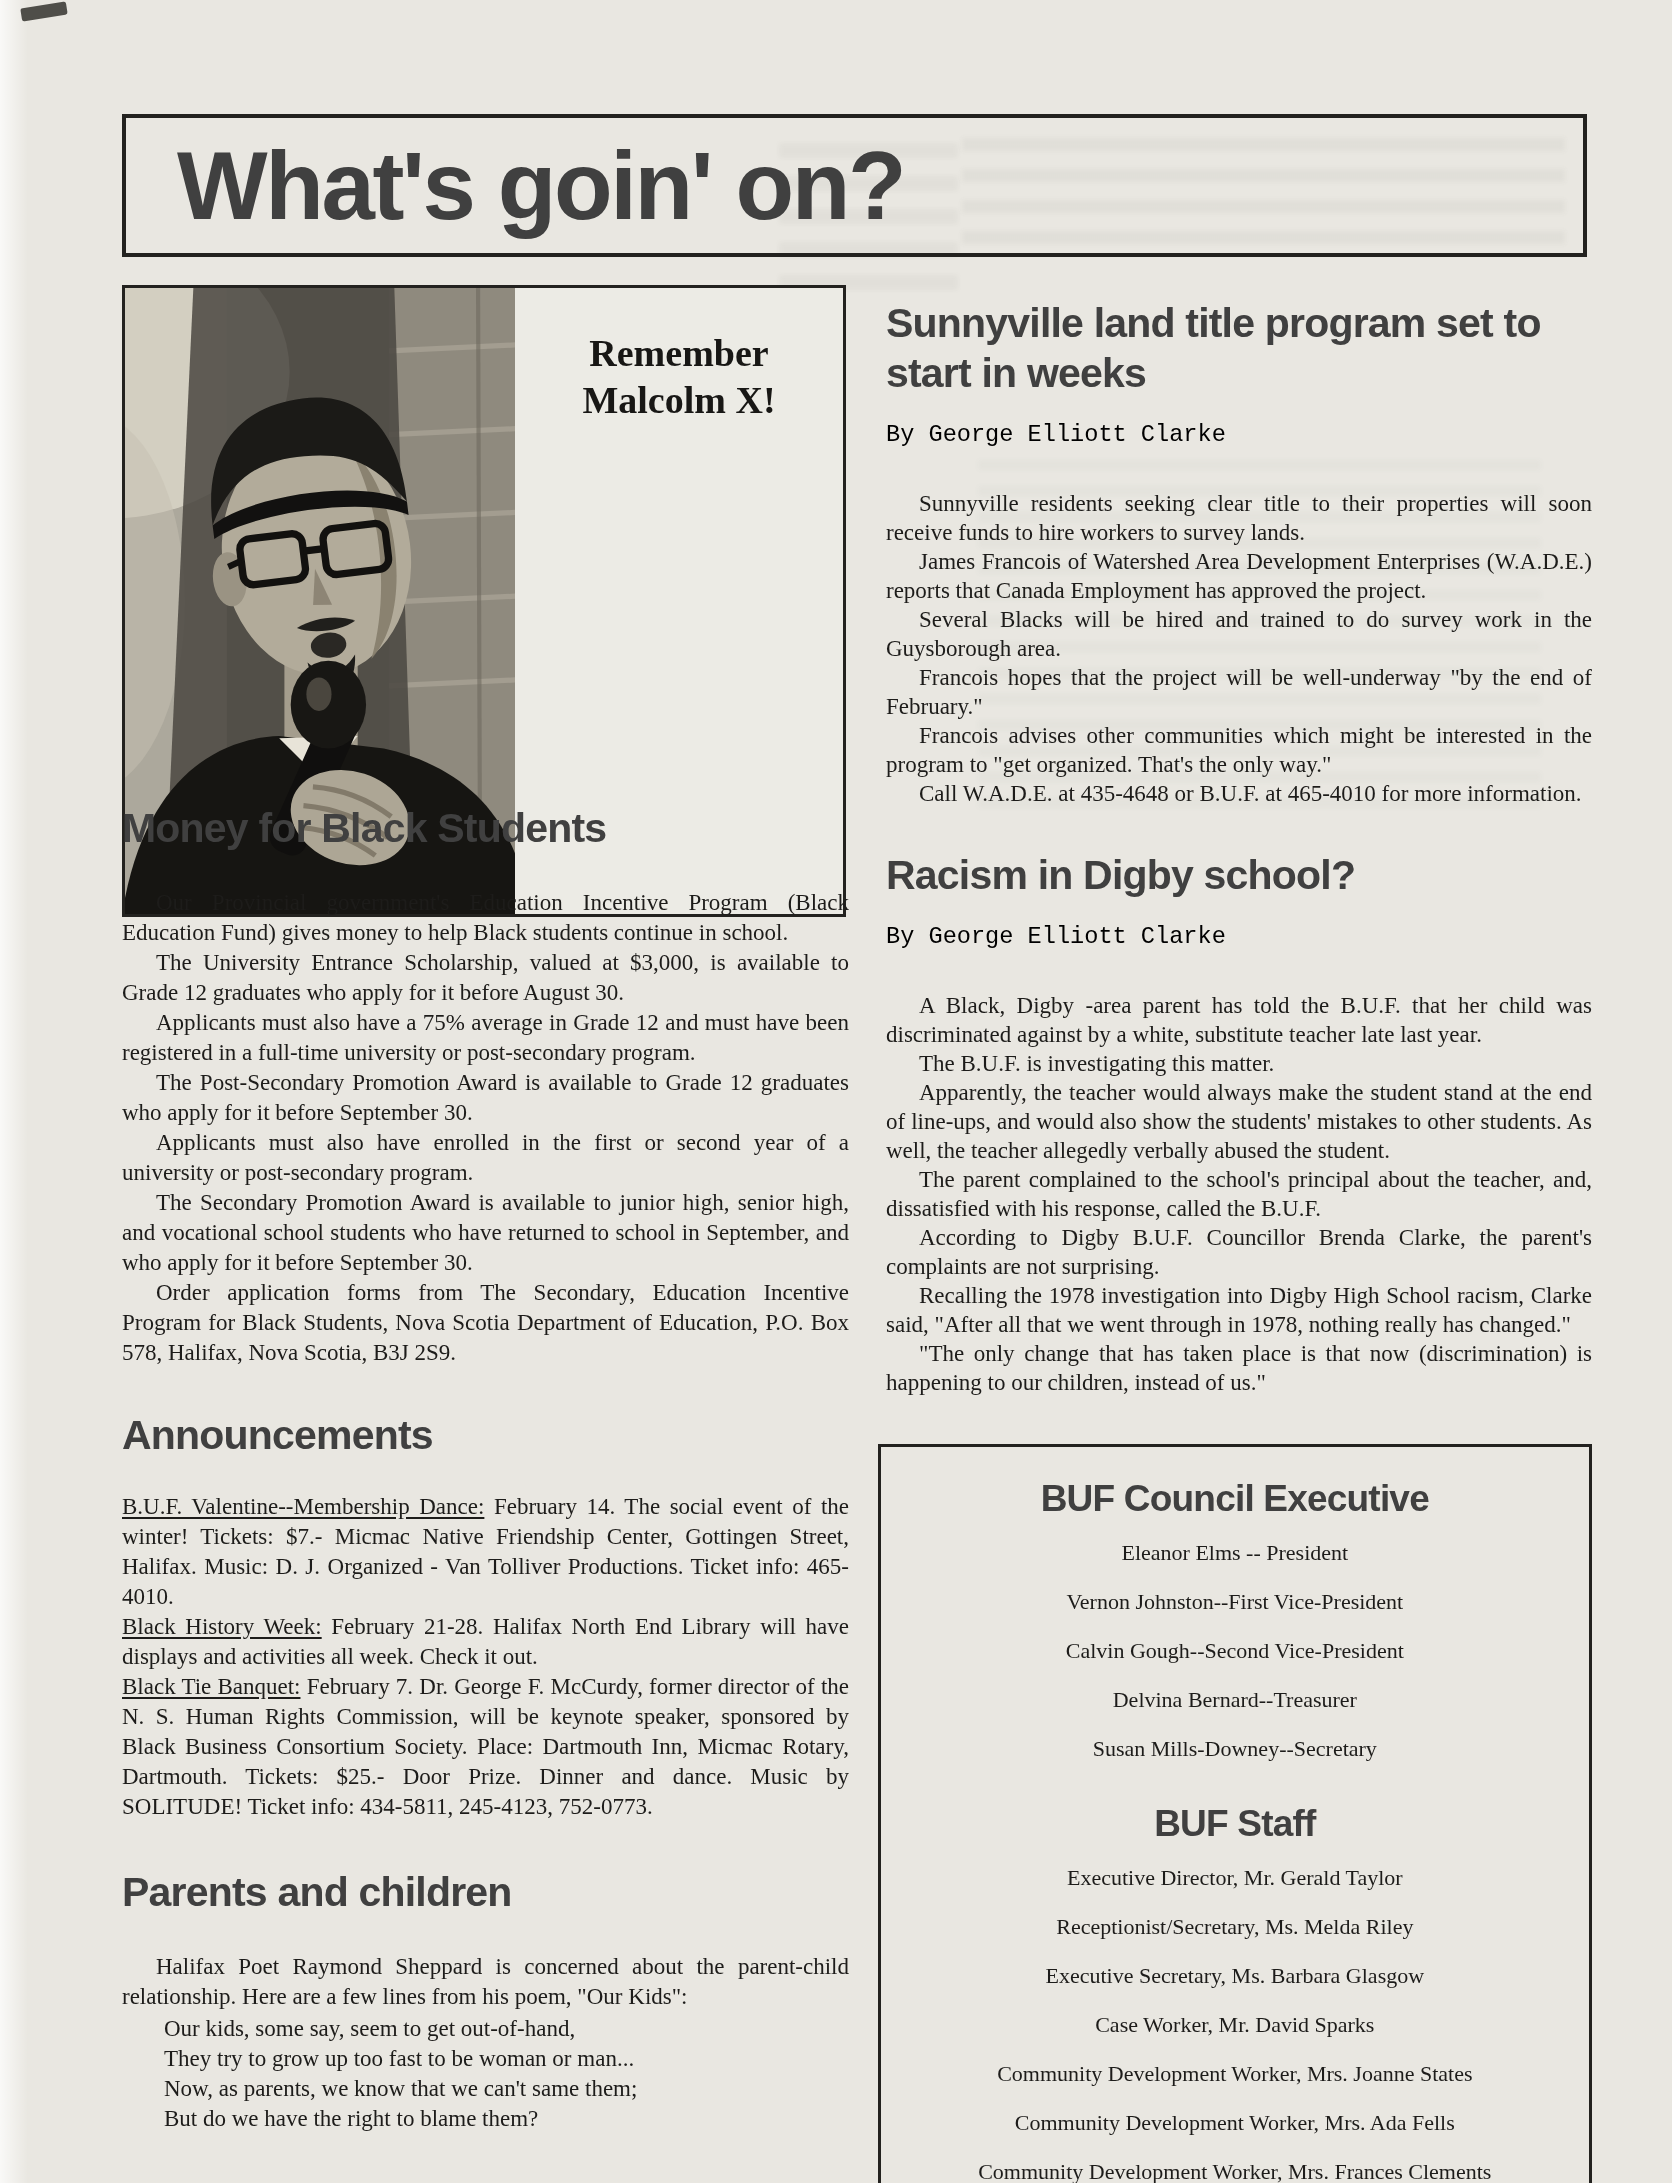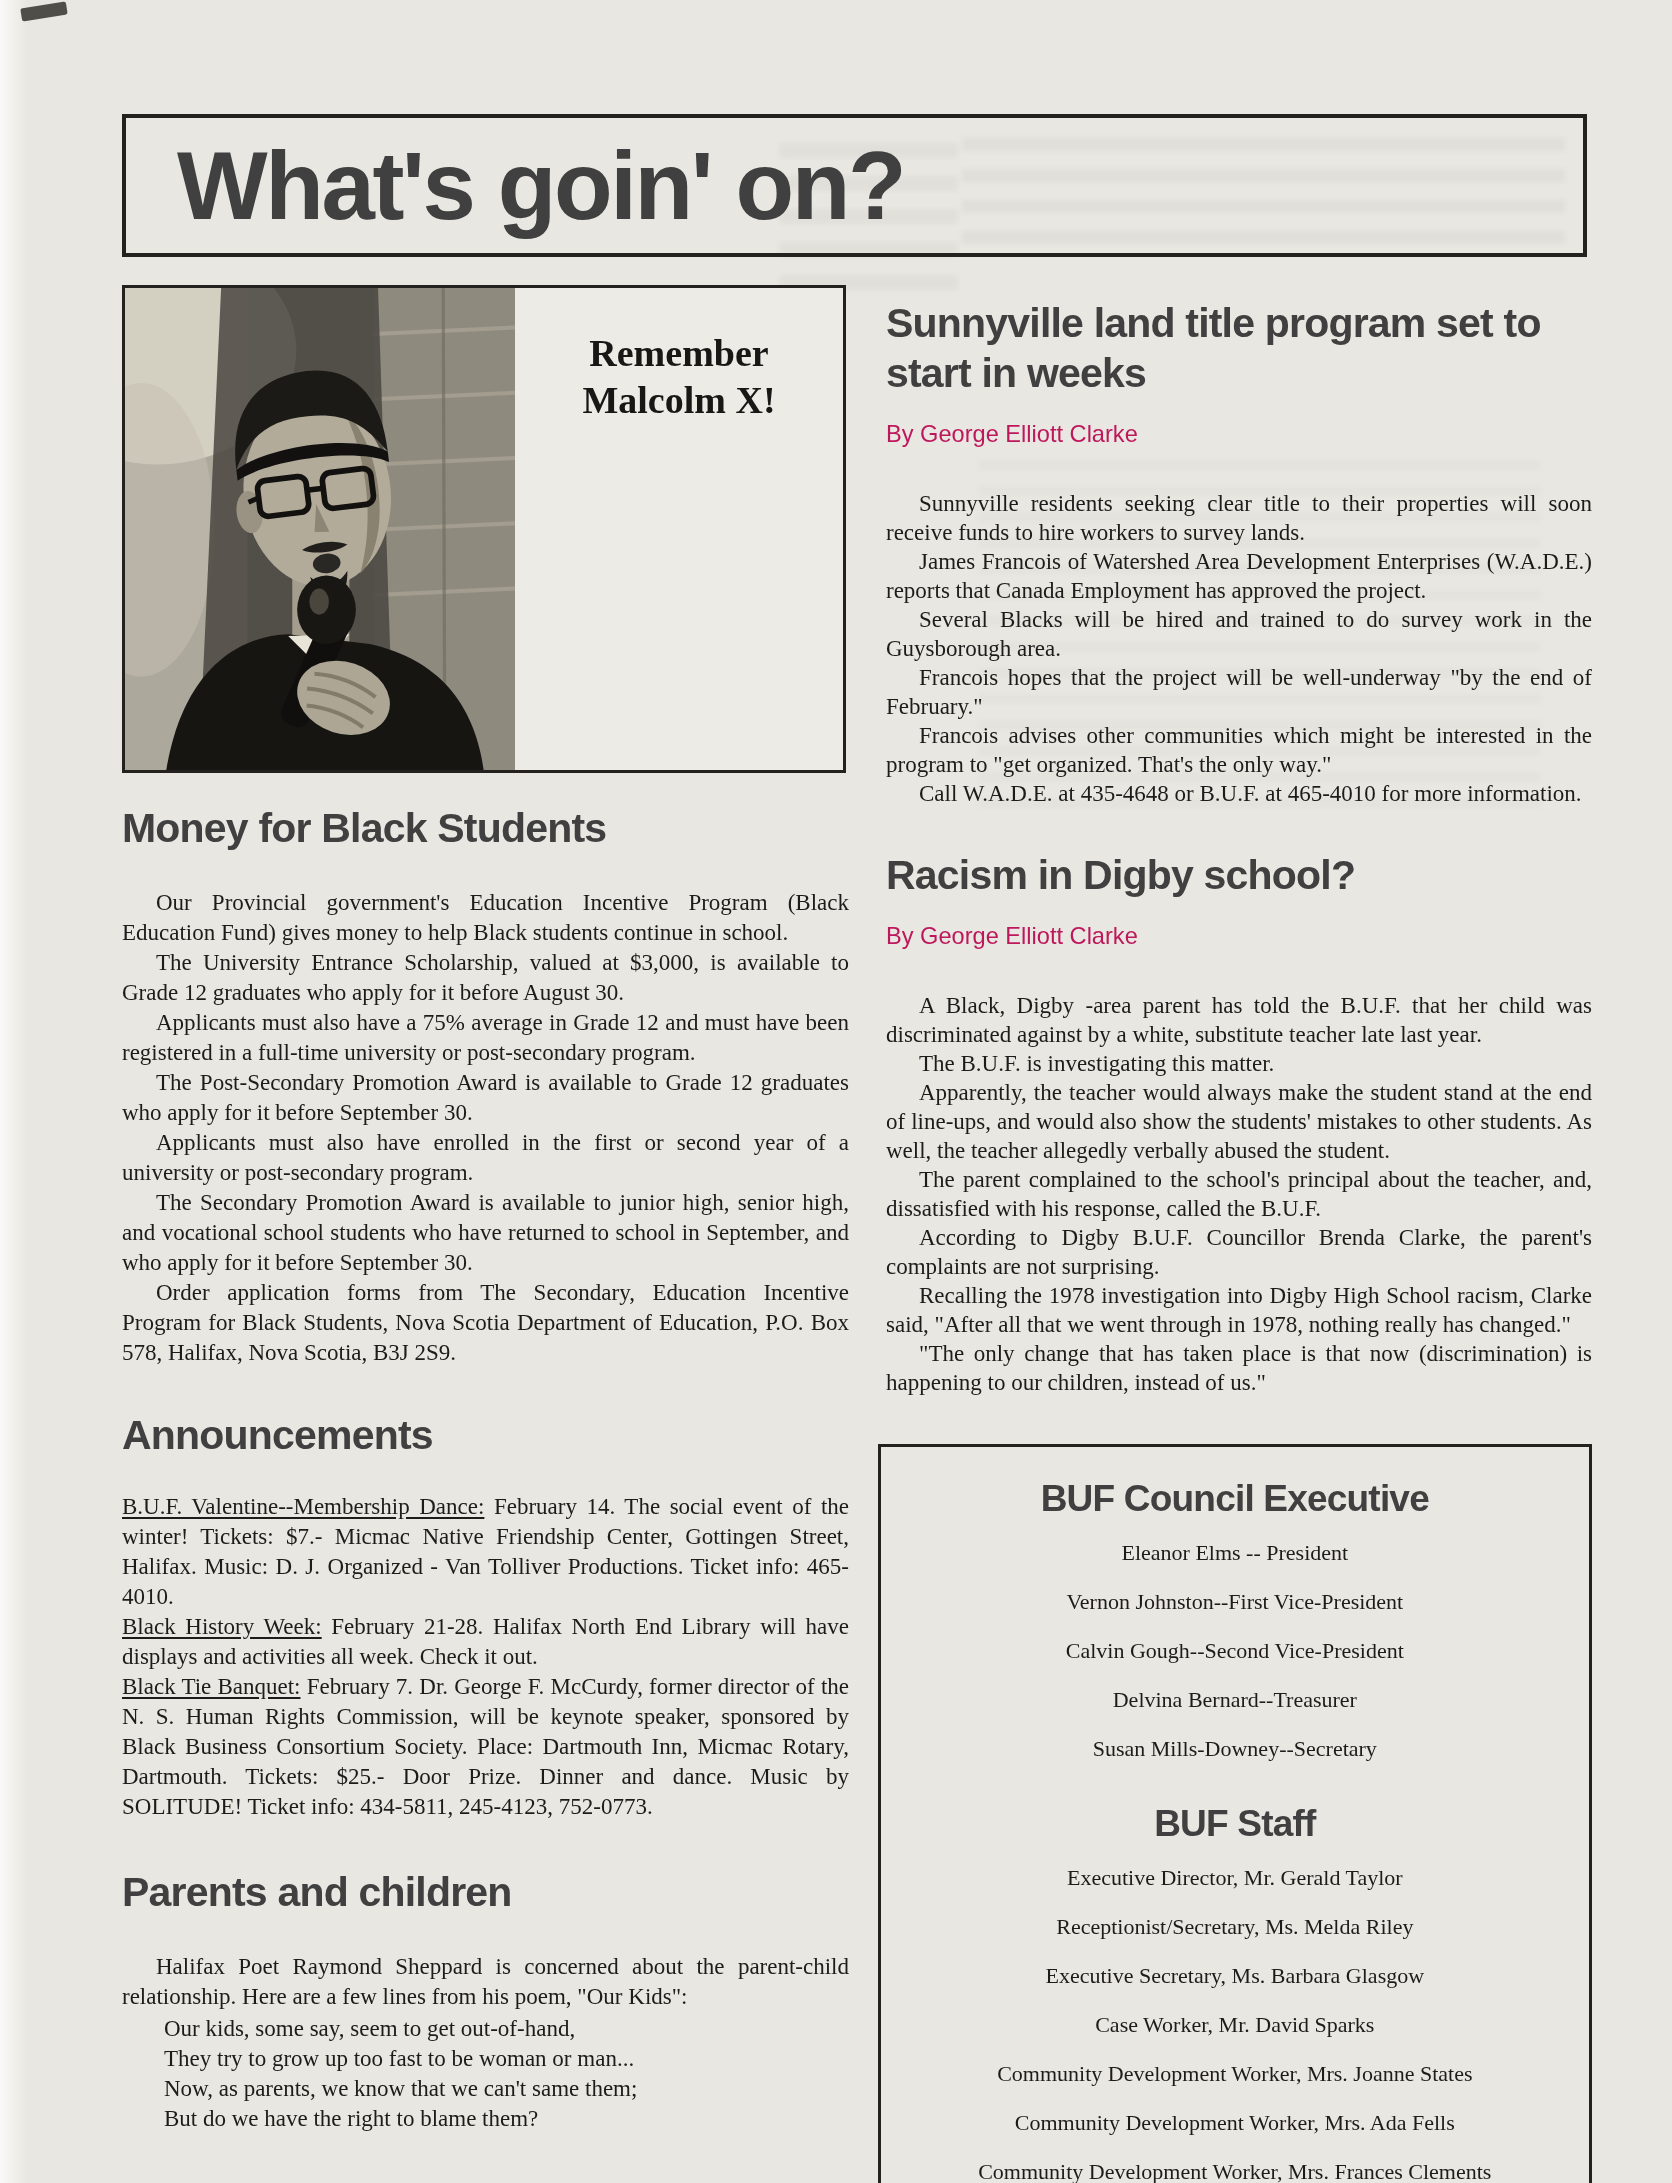--- a/index.html
+++ b/index.html
@@ -33,21 +33,21 @@
   .banner{
     position:absolute; left:122px; top:114px; width:1465px; height:143px;
     border:4.1px solid #23221f; display:flex; align-items:center; padding-left:51px;
   }
   .banner .title{
     font-family:"Liberation Sans", sans-serif; font-weight:bold;
     font-size:96px; letter-spacing:-2.4px; color:#404040;
   }
 
   .photo-frame{
-    position:absolute; left:122px; top:285px; width:724px; height:488px;
+    position:absolute; left:122px; top:285px; width:724px; height:632px;
     border:3.3px solid #23221f; display:flex; background:#ecebe5;
   }
   .photo{ width:390px; height:100%; flex:none; overflow:hidden; }
   .photo svg{ width:100%; height:100%; display:block; }
   .caption{
     flex:1; text-align:center; padding-top:42px;
     font-family:"Liberation Serif", serif; font-weight:bold;
     font-size:38px; line-height:47px; color:#181715;
   }
 
@@ -58,21 +58,21 @@
     font-family:"Liberation Sans", sans-serif; font-weight:bold;
     color:#404040; letter-spacing:-0.8px;
   }
   h2{ font-size:41px; margin-bottom:36px; }
   h2.gap{ margin-top:44px; margin-bottom:33px; }
   h2.gap2{ margin-top:47px; margin-bottom:36px; }
   h1{ font-size:41px; line-height:50px; }
   h1.gap{ margin-top:42px; }
 
   .byline{
-    font-family:Liberation Sans, sans-serif; font-size:23.6px; color:#be185d;
+    font-family:Liberation Mono, monospace; font-size:23.6px; color:#000000;
     margin:23px 0 41px 0;
   }
 
   .col-left p{ font-size:23px; line-height:30px; text-align:justify; text-indent:34px; }
   .col-right p{ font-size:23px; line-height:29px; text-align:justify; text-indent:33px; }
   p.ann{ text-indent:0; }
   .u{ text-decoration:underline; text-underline-offset:3.3px; }
 
   .poem{ margin-top:1.6px; padding-left:42px; }
   .poem div{ font-size:23px; line-height:30px; }

